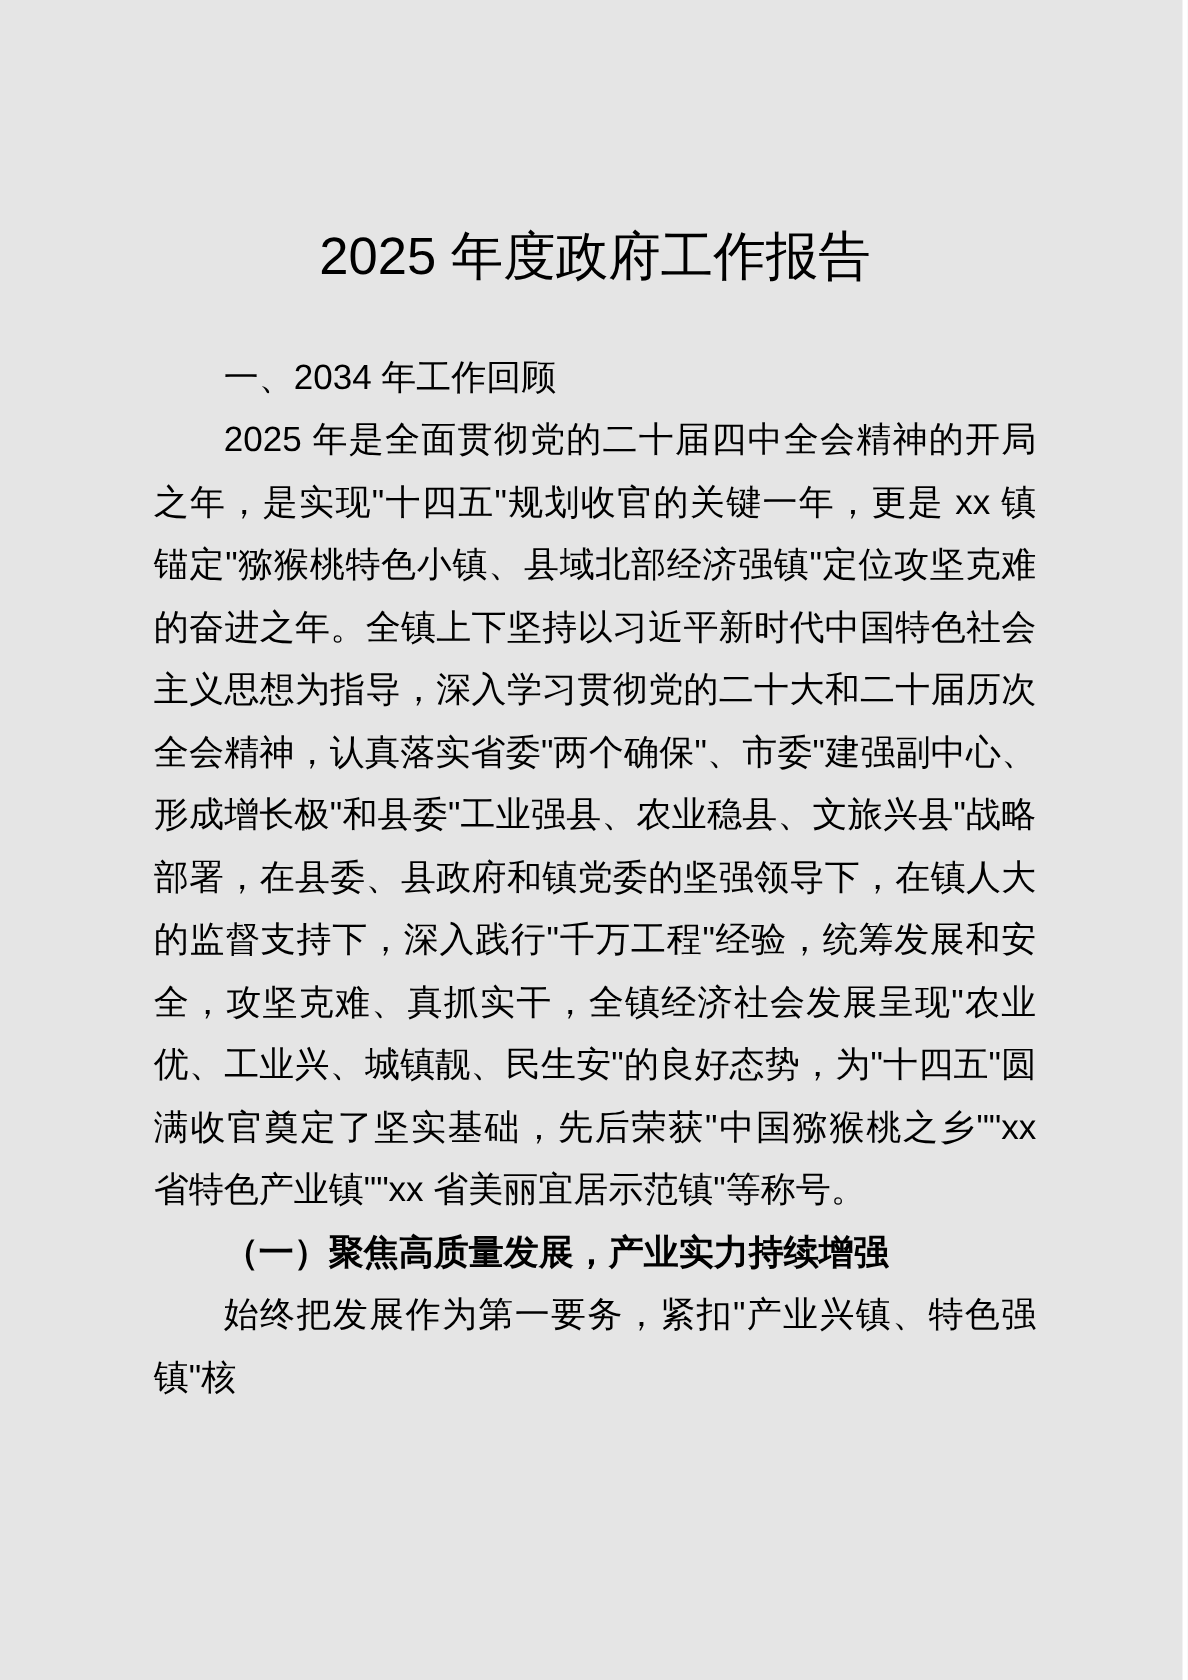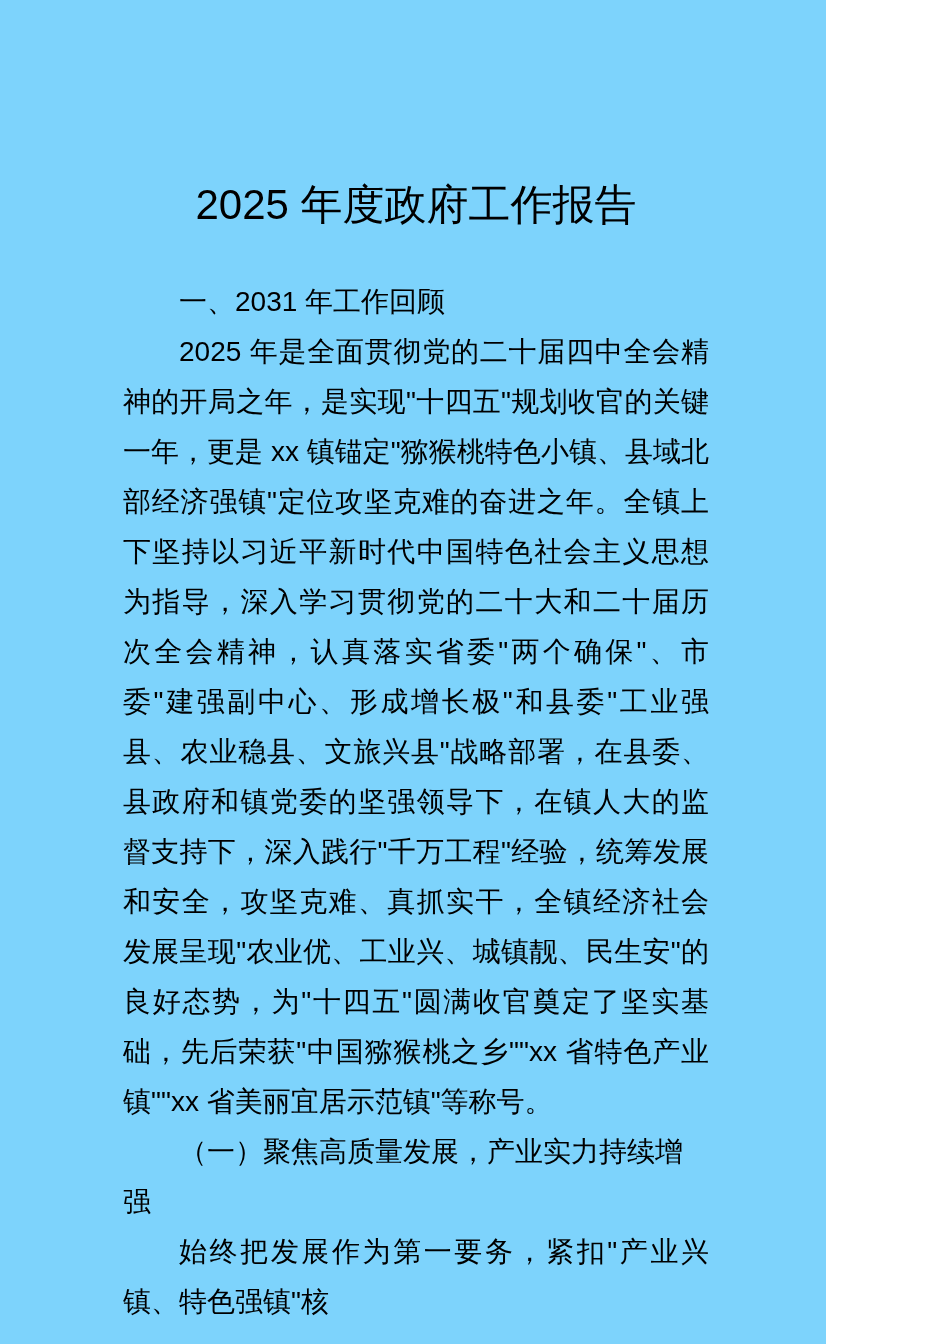--- a/index.html
+++ b/index.html
@@ -1,21 +1,21 @@
 <!DOCTYPE html>
 <html><head>
 <meta charset="utf-8">
 <style>
   * { margin: 0; padding: 0; box-sizing: border-box; }
   html, body { background: #ffffff; }
   .page {
     position: relative;
-    width: 826px;
+    width: 946px;
     height: 1344px;
-    background: #7dd3fc;
+    background: #e5e5e5;
     color: #000000;
     font-family: "Liberation Sans", "DejaVu Sans", sans-serif;
     padding: 170px 117px 0 123px;
     overflow: hidden;
   }
   .doc-title {
     font-size: 42px;
     line-height: 70px;
     font-weight: 400;
     text-align: center;
@@ -25,30 +25,30 @@
   .line {
     font-size: 28px;
     line-height: 50px;
     font-weight: 400;
   }
   .indent { text-indent: 2em; }
   .justify {
     text-align: justify;
     text-justify: inter-ideograph;
   }
-  .bold { font-weight: 400; }
+  .bold { font-weight: 700; }
 </style>
 </head>
 <body>
 
 <div class="page">
   <h1 class="doc-title">2025 年度政府工作报告</h1>
 
 
 
-  <p class="line indent">一、2031 年工作回顾</p>
+  <p class="line indent">一、2034 年工作回顾</p>
 
   <p class="line indent justify">2025 年是全面贯彻党的二十届四中全会精神的开局之年，是实现"十四五"规划收官的关键一年，更是 xx 镇锚定"猕猴桃特色小镇、县域北部经济强镇"定位攻坚克难的奋进之年。全镇上下坚持以习近平新时代中国特色社会主义思想为指导，深入学习贯彻党的二十大和二十届历次全会精神，认真落实省委"两个确保"、市委"建强副中心、形成增长极"和县委"工业强县、农业稳县、文旅兴县"战略部署，在县委、县政府和镇党委的坚强领导下，在镇人大的监督支持下，深入践行"千万工程"经验，统筹发展和安全，攻坚克难、真抓实干，全镇经济社会发展呈现"农业优、工业兴、城镇靓、民生安"的良好态势，为"十四五"圆满收官奠定了坚实基础，先后荣获"中国猕猴桃之乡""xx 省特色产业镇""xx 省美丽宜居示范镇"等称号。</p>
 
   <p class="line indent bold">（一）聚焦高质量发展，产业实力持续增强</p>
 
   <p class="line indent justify">始终把发展作为第一要务，紧扣"产业兴镇、特色强镇"核</p>
 </div>
 
 </body></html>

